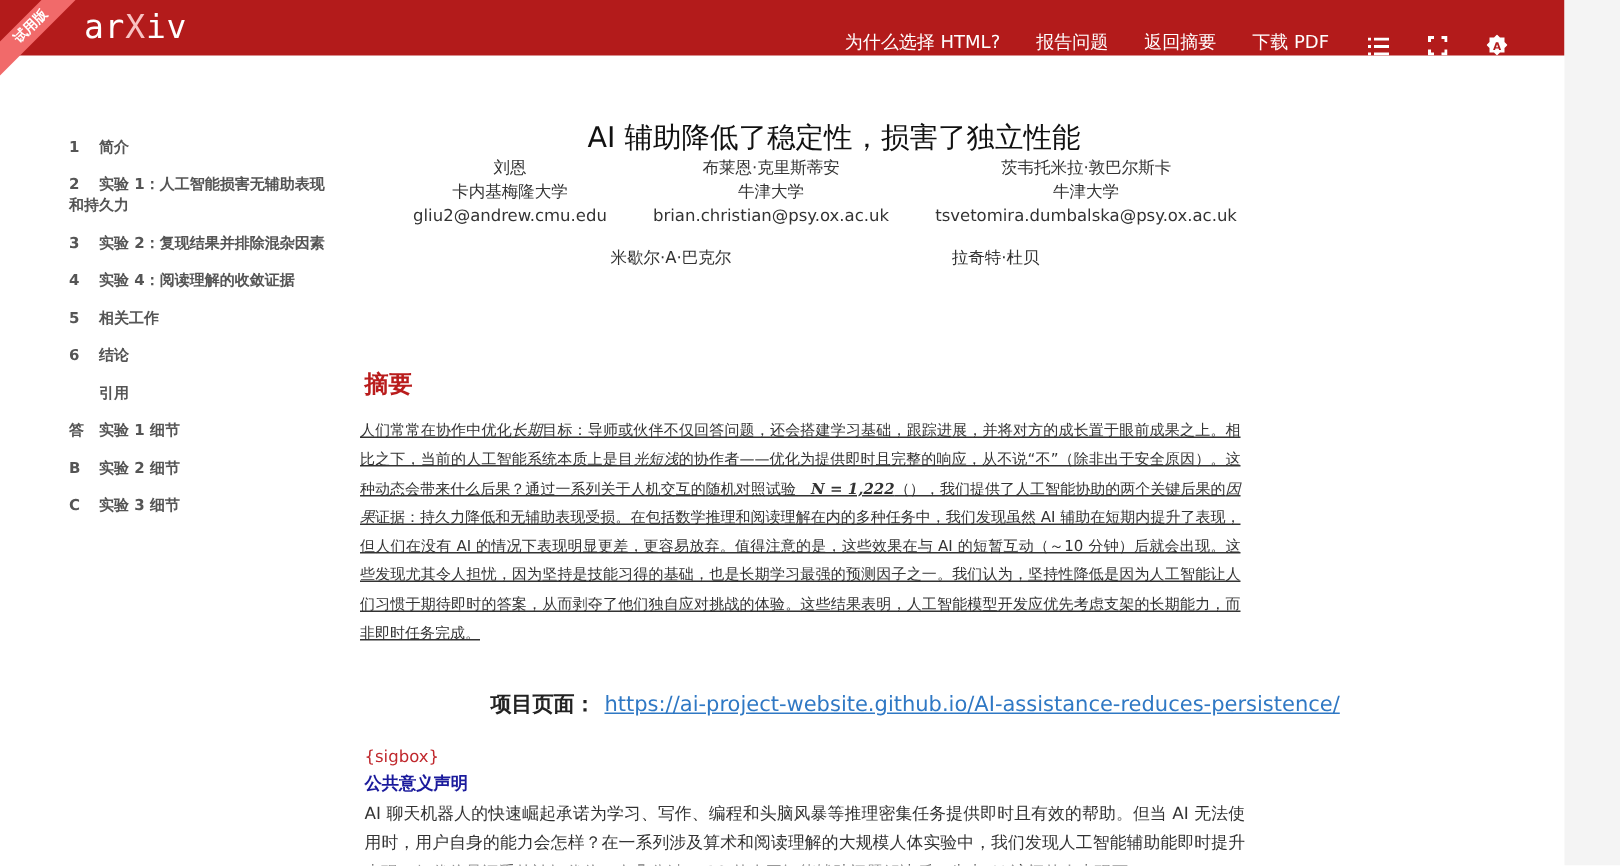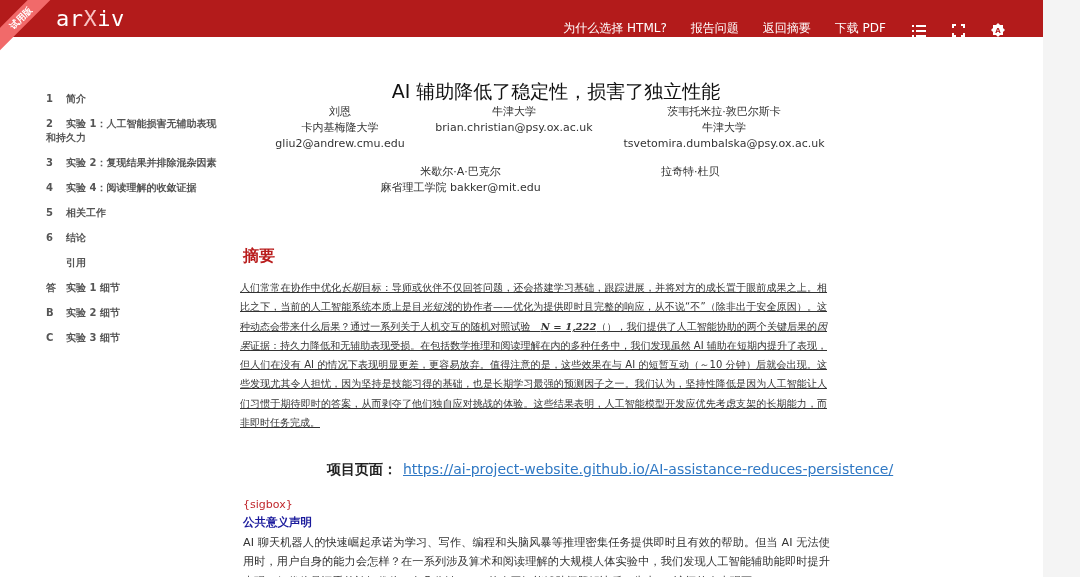--- a/index.html
+++ b/index.html
@@ -145,33 +145,33 @@
 </nav>
 
 <div class="authors">
   <div class="author-row">
     <div class="author">
       <span>刘恩</span>
       <span>卡内基梅隆大学</span>
       <span>gliu2@andrew.cmu.edu</span>
     </div>
     <div class="author">
+      <span>布莱恩·克里斯蒂安</span>
       <span>牛津大学</span>
       <span>brian.christian@psy.ox.ac.uk</span>
     </div>
     <div class="author">
       <span>茨韦托米拉·敦巴尔斯卡</span>
       <span>牛津大学</span>
       <span>tsvetomira.dumbalska@psy.ox.ac.uk</span>
     </div>
   </div>
   <div class="author-row" style="justify-content:space-evenly;">
     <div class="author">
       <span>米歇尔·A·巴克尔</span>
-      <span>麻省理工学院 bakker@mit.edu</span>
     </div>
     <div class="author">
       <span>拉奇特·杜贝</span>
     </div>
   </div>
 </div>
 
 <h2 class="abstract-title">摘要</h2>
 <p class="abstract"><span>人们常常在协作中优化</span><i>长期</i><span>目标：导师或伙伴不仅回答问题，还会搭建学习基础，跟踪进展，并将对方的成长置于眼前成果之上。相比之下，当前的人工智能系统本质上是目</span><i>光短浅</i><span>的协作者——优化为提供即时且完整的响应，从不说“不”（除非出于安全原因）。这种动态会带来什么后果？通过一系列关于人机交互的随机对照试验　</span><span class="math">N = 1,222</span><span>（），我们提供了人工智能协助的两个关键后果的</span><i>因果</i><span>证据：持久力降低和无辅助表现受损。在包括数学推理和阅读理解在内的多种任务中，我们发现虽然 AI 辅助在短期内提升了表现，但人们在没有 AI 的情况下表现明显更差，更容易放弃。值得注意的是，这些效果在与 AI 的短暂互动（～10 分钟）后就会出现。这些发现尤其令人担忧，因为坚持是技能习得的基础，也是长期学习最强的预测因子之一。我们认为，坚持性降低是因为人工智能让人们习惯于期待即时的答案，从而剥夺了他们独自应对挑战的体验。这些结果表明，人工智能模型开发应优先考虑支架的长期能力，而非即时任务完成。</span></p>
 

